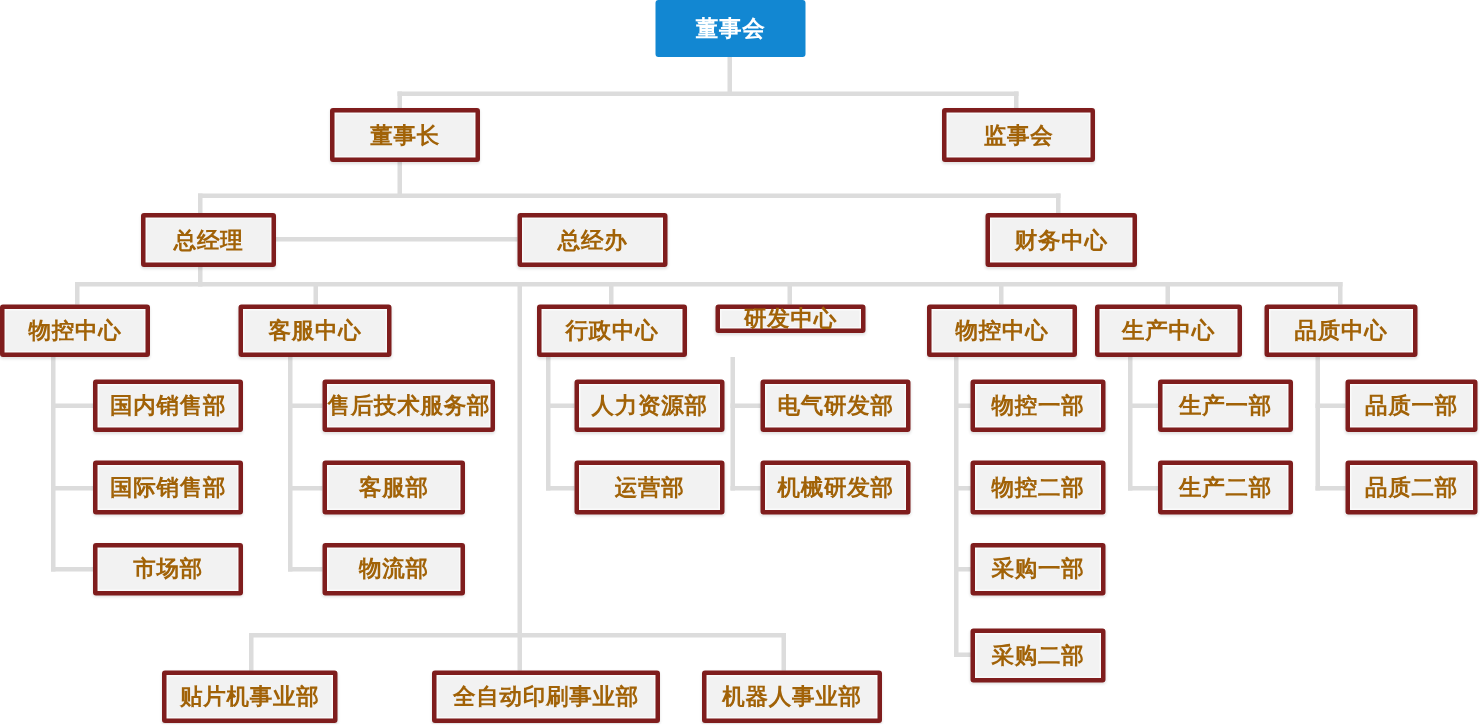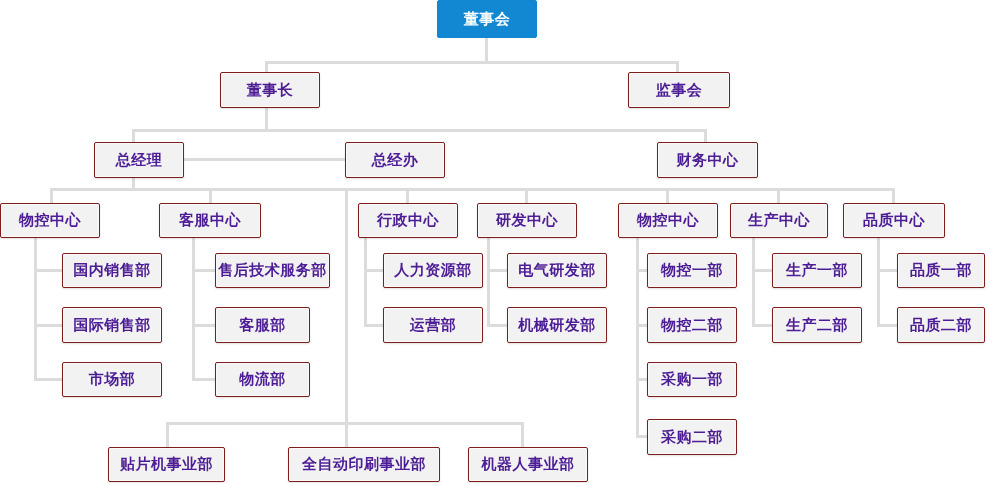--- a/index.html
+++ b/index.html
@@ -3,23 +3,23 @@
 <meta charset="utf-8">
 <style>
   html,body{margin:0;padding:0;background:#ffffff;}
   .canvas{
     position:relative;width:987px;height:483px;background:#ffffff;overflow:hidden;
     font-family:"Liberation Sans","DejaVu Sans",sans-serif;
     padding-left:40px;
   }
   .node{
     position:absolute;display:flex;align-items:center;justify-content:center;
-    background:#f2f2f2;border:1px solid #7f1d1d;border-radius:2px;
+    background:#f2f2f2;border:3px solid #7f1d1d;border-radius:2px;
     box-shadow:0 1px 2px rgba(0,0,0,.12), inset 0 0 0 1px #fafafa;
-    color:#4c1d95;font-size:15px;font-weight:700;letter-spacing:.5px;
+    color:#a16207;font-size:15px;font-weight:700;letter-spacing:.5px;
     box-sizing:border-box;white-space:nowrap;
   }
   .node.root{
     background:#1287d2;border:1px solid #1287d2;color:#ffffff;box-shadow:none;
   }
   .hl,.vl{position:absolute;background:#dcdcdc;display:block;}
   .hl{height:3px;}
   .vl{width:3px;}
 </style>
 </head>
@@ -82,21 +82,21 @@
   <div class="node" style="left:220px;top:72px;width:100px;height:36px">董事长</div>
   <div class="node" style="left:628px;top:72px;width:102px;height:36px">监事会</div>
 
   <div class="node" style="left:94px;top:142px;width:90px;height:36px">总经理</div>
   <div class="node" style="left:345px;top:142px;width:100px;height:36px">总经办</div>
   <div class="node" style="left:657px;top:142px;width:101px;height:36px">财务中心</div>
 
   <div class="node" style="left:0;top:203px;width:100px;height:35px">物控中心</div>
   <div class="node" style="left:159px;top:203px;width:102px;height:35px">客服中心</div>
   <div class="node" style="left:358px;top:203px;width:100px;height:35px">行政中心</div>
-  <div class="node" style="left:477px;top:203px;width:100px;height:35px">研发中心</div>
+  <div class="node" style="left:477px;top:203px;width:100px;height:19px">研发中心</div>
   <div class="node" style="left:618px;top:203px;width:100px;height:35px">物控中心</div>
   <div class="node" style="left:730px;top:203px;width:98px;height:35px">生产中心</div>
   <div class="node" style="left:843px;top:203px;width:102px;height:35px">品质中心</div>
 
   <div class="node" style="left:62px;top:253px;width:100px;height:35px">国内销售部</div>
   <div class="node" style="left:215px;top:253px;width:115px;height:35px">售后技术服务部</div>
   <div class="node" style="left:383px;top:253px;width:100px;height:35px">人力资源部</div>
   <div class="node" style="left:507px;top:253px;width:100px;height:35px">电气研发部</div>
   <div class="node" style="left:647px;top:253px;width:90px;height:35px">物控一部</div>
   <div class="node" style="left:772px;top:253px;width:90px;height:35px">生产一部</div>

